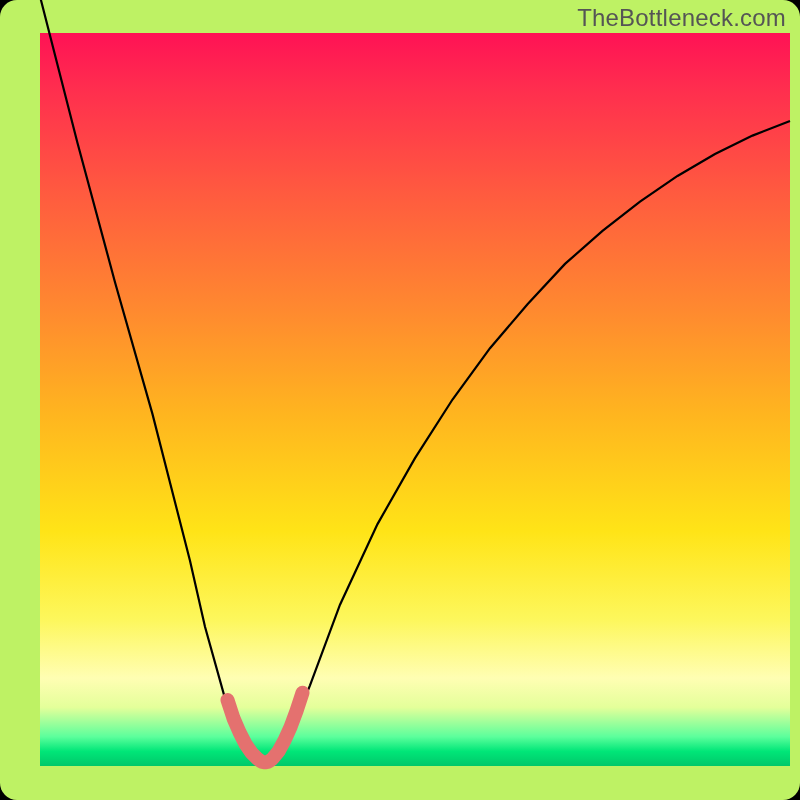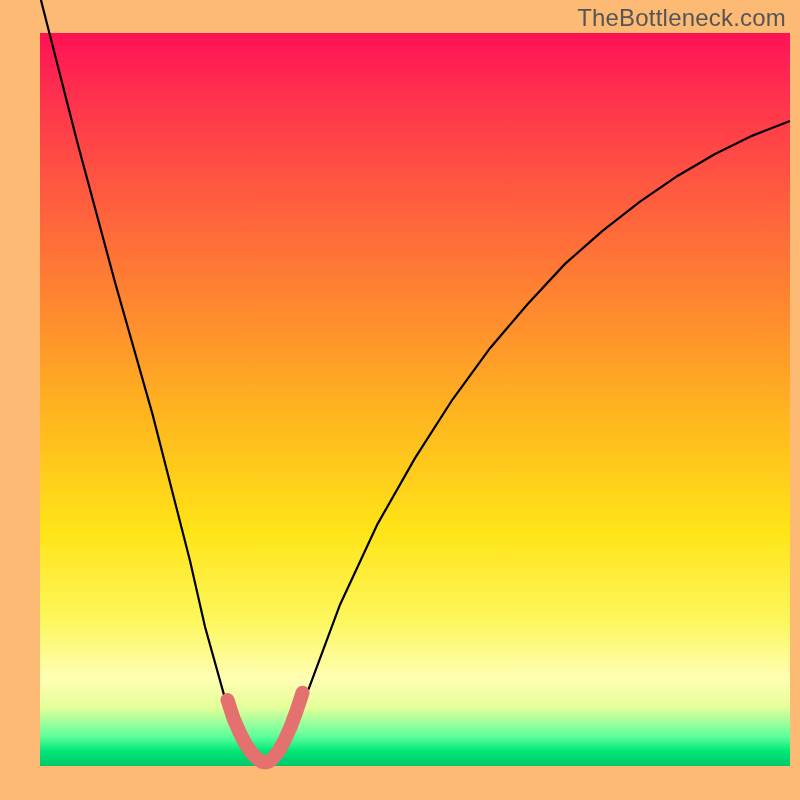--- a/index.html
+++ b/index.html
@@ -10,21 +10,22 @@
     background: #000;
     overflow: hidden;
     font-family: Arial, Helvetica, sans-serif;
   }
   .frame {
     position: absolute;
     left: 0;
     top: 0;
     width: 800px;
     height: 800px;
-    background: #fdba74;
+    background: #bef264;
+    border-radius: 17px;
   }
   .plot-area {
     position: absolute;
     left: 40px;
     top: 33px;
     width: 750px;
     height: 733px;
     
     background: linear-gradient(
       to bottom,

